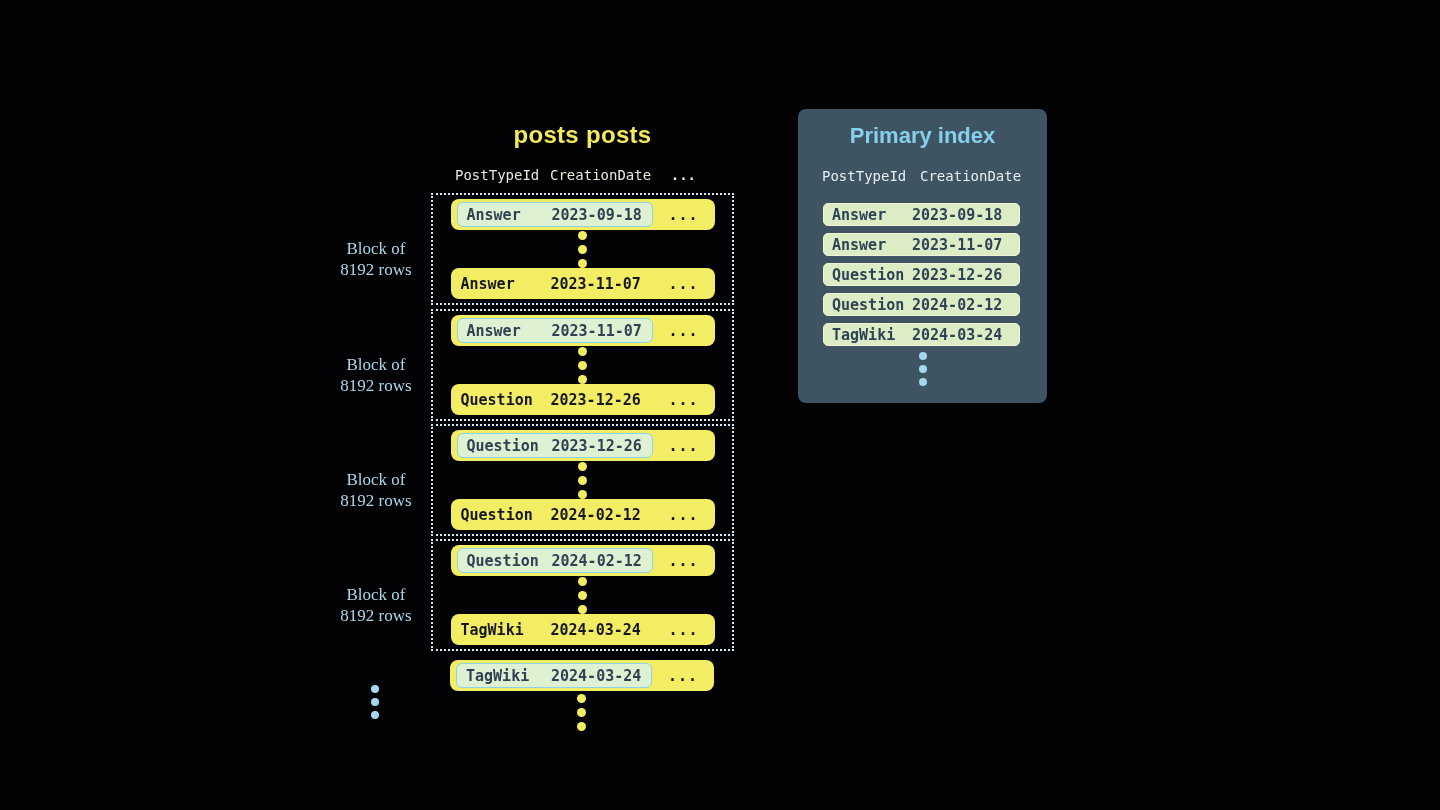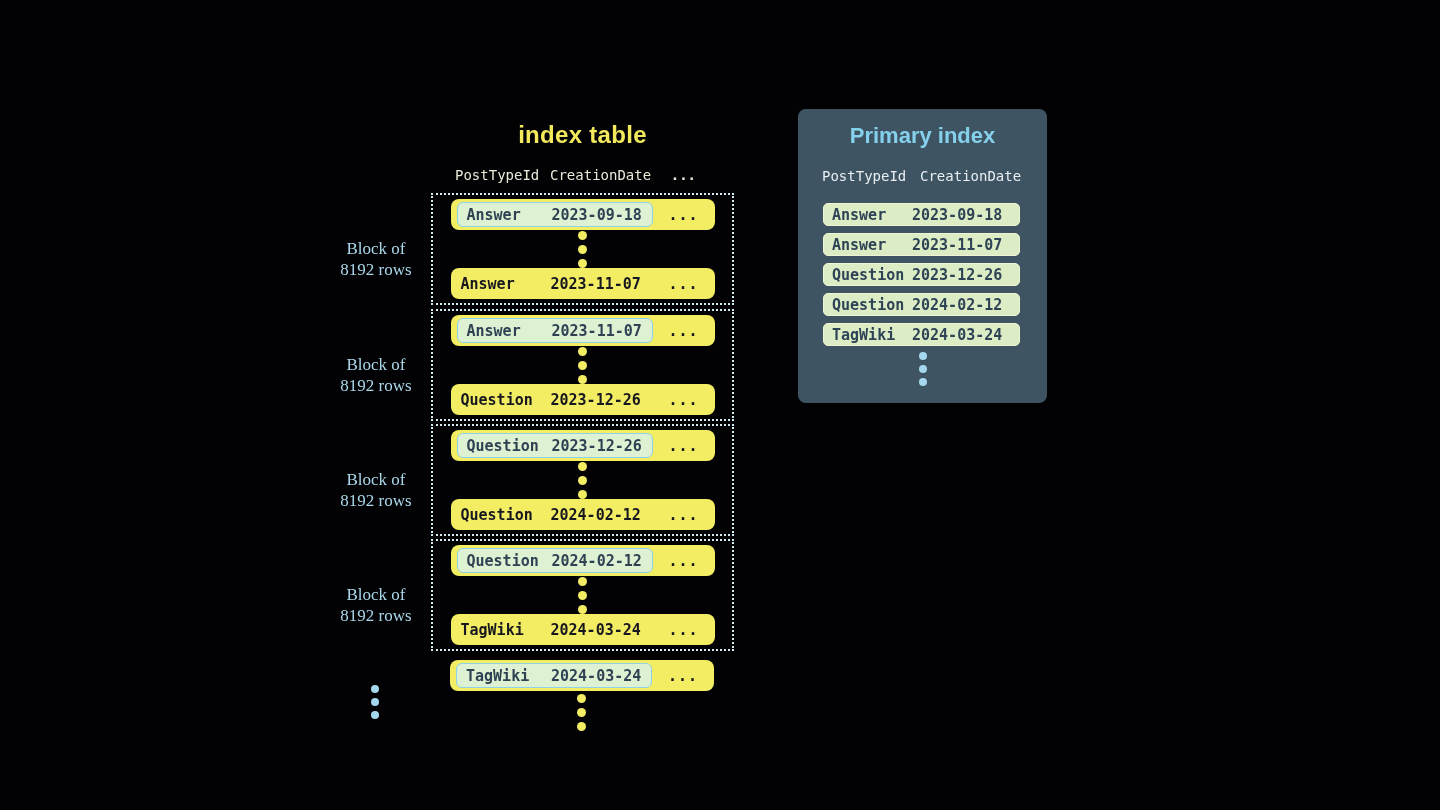--- a/index.html
+++ b/index.html
@@ -73,21 +73,21 @@
     font-size:15px; font-weight:700; color:#2e4355;
   }
   .ix-row .t { width:80px; }
   .ix-dots { position:absolute; top:243px; left:50%; transform:translateX(-50%); }
 </style>
 </head>
 <body>
 
 <div class="canvas">
 
-  <div class="pt-title">index table</div>
+  <div class="pt-title">posts posts</div>
   <div class="pt-headers">
     <span class="h-type">PostTypeId</span>
     <span class="h-date">CreationDate</span>
     <span class="h-ellip">...</span>
   </div>
 
   <div class="block-label" style="top:238px">
     <div>Block of</div>
     <div>8192 rows</div>
   </div>

